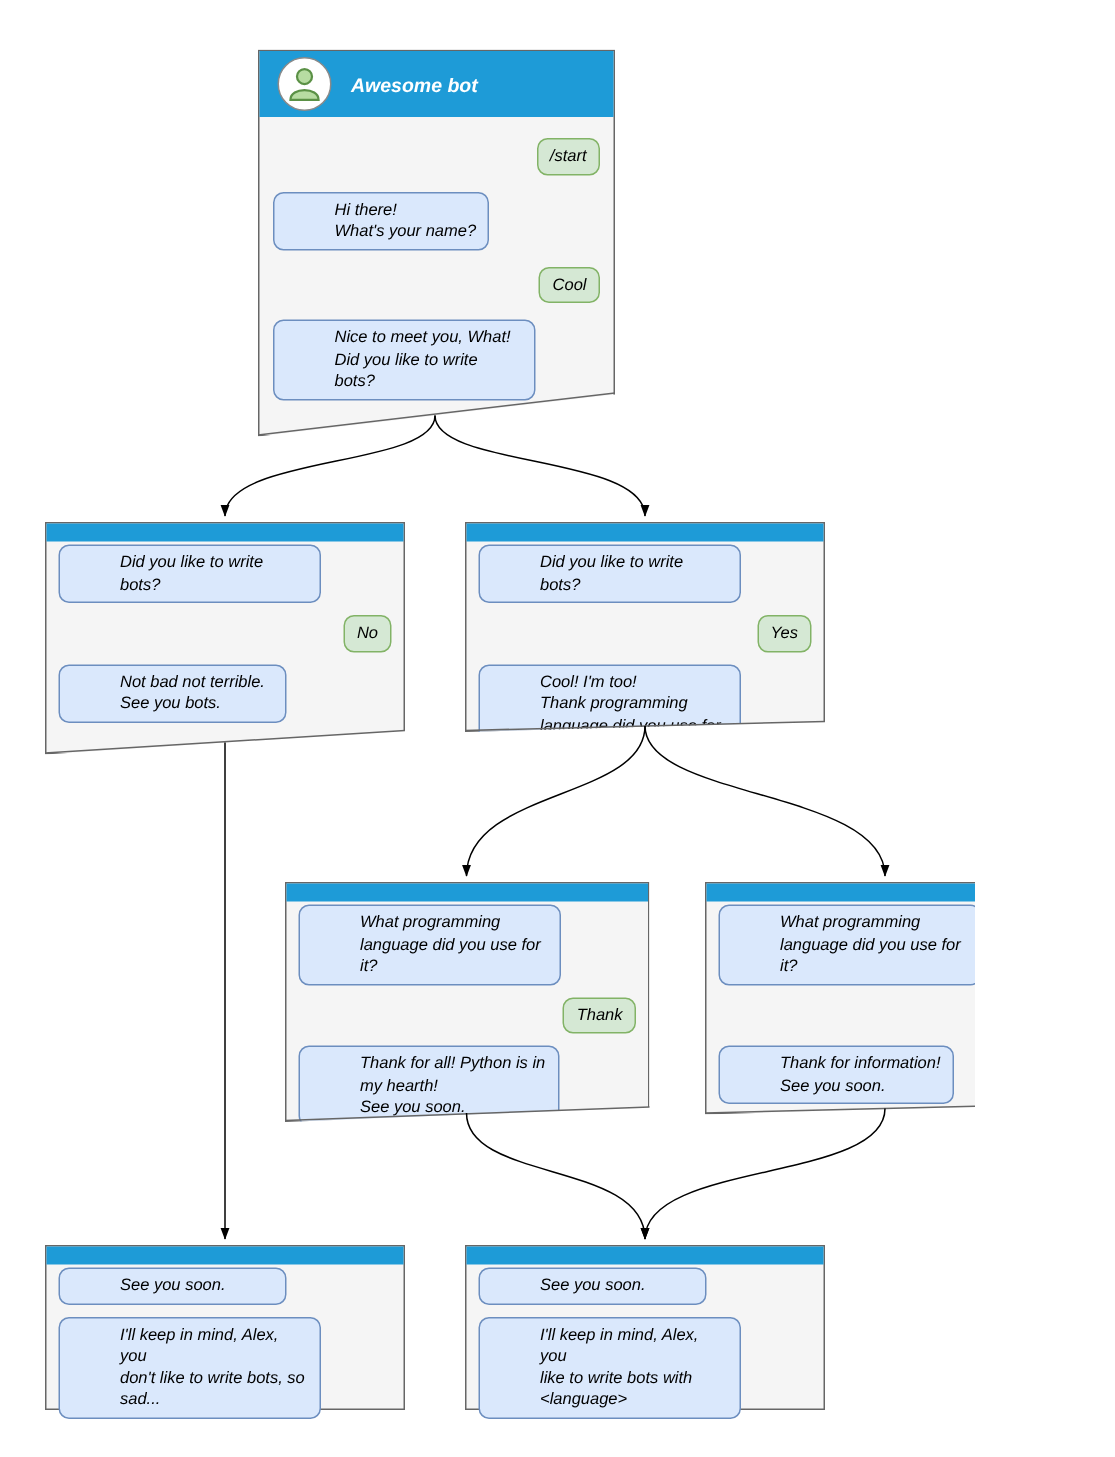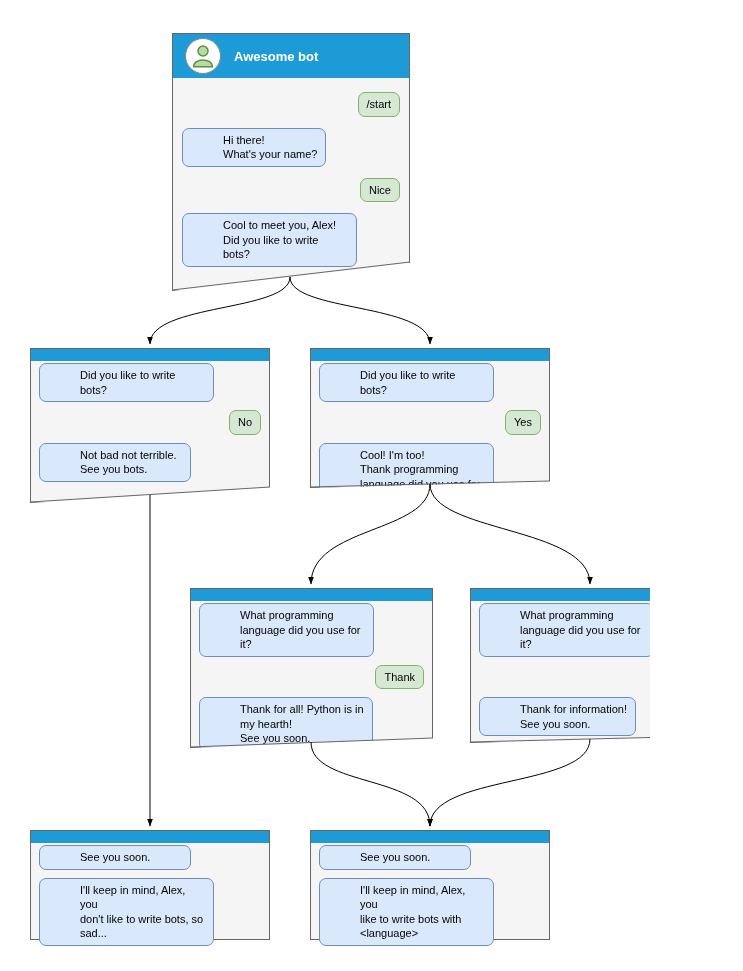--- a/index.html
+++ b/index.html
@@ -13,20 +13,21 @@
     --arrow-color: #000000;
   }
   html, body { margin: 0; padding: 0; background: #ffffff; }
   .canvas {
     position: relative;
     width: 650px;
     height: 971px;
     background: #ffffff;
     font-family: "Liberation Sans", sans-serif;
     overflow: hidden;
+    font-style: italic;
   }
   .window {
     position: absolute;
     background: var(--window-bg, #f5f5f5);
     border: 1px solid var(--window-border, #666666);
     box-sizing: border-box;
   }
   .main-header {
     height: 44px;
     background: var(--header-blue, #1e9bd7);
@@ -116,22 +117,22 @@
           <circle cx="12" cy="8" r="4" fill="#b7dca2" stroke="#5b9146" stroke-width="1.2"></circle>
           <path d="M4.5,20.5 C4.5,13.5 19.5,13.5 19.5,20.5 Z" fill="#b7dca2" stroke="#5b9146" stroke-width="1.2"></path>
         </svg>
       </span>
       <span class="title">Awesome bot</span>
     </div>
     <div class="body">
       <div class="bubble user">/start</div>
       <div class="bubble bot">Hi there!
 What's your name?</div>
-      <div class="bubble user">Nice</div>
-      <div class="bubble bot">Cool to meet you, Alex!
+      <div class="bubble user">Cool</div>
+      <div class="bubble bot">Nice to meet you, What!
 Did you like to write bots?</div>
     </div>
   </div>
 
   <div class="window sub" style="left:30px; top:348px; width:240px; height:155px;
               clip-path:polygon(0 0, 100% 0, 100% calc(100% - 16px), 0 100%);">
     <div class="strip"></div>
     <div class="body">
       <div class="bubble bot">Did you like to write bots?</div>
       <div class="bubble user">No</div>

